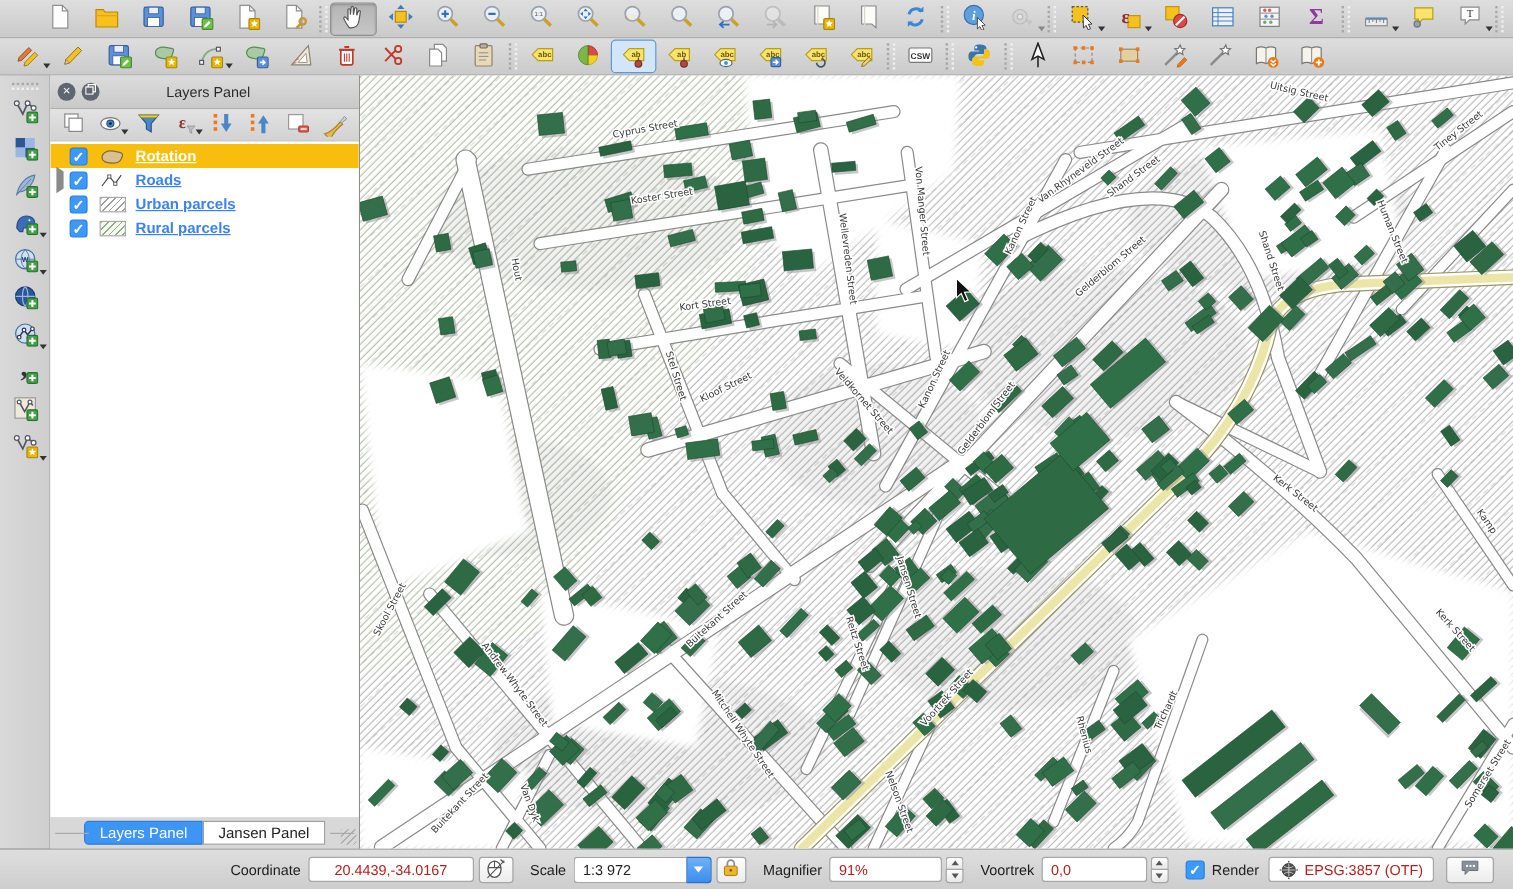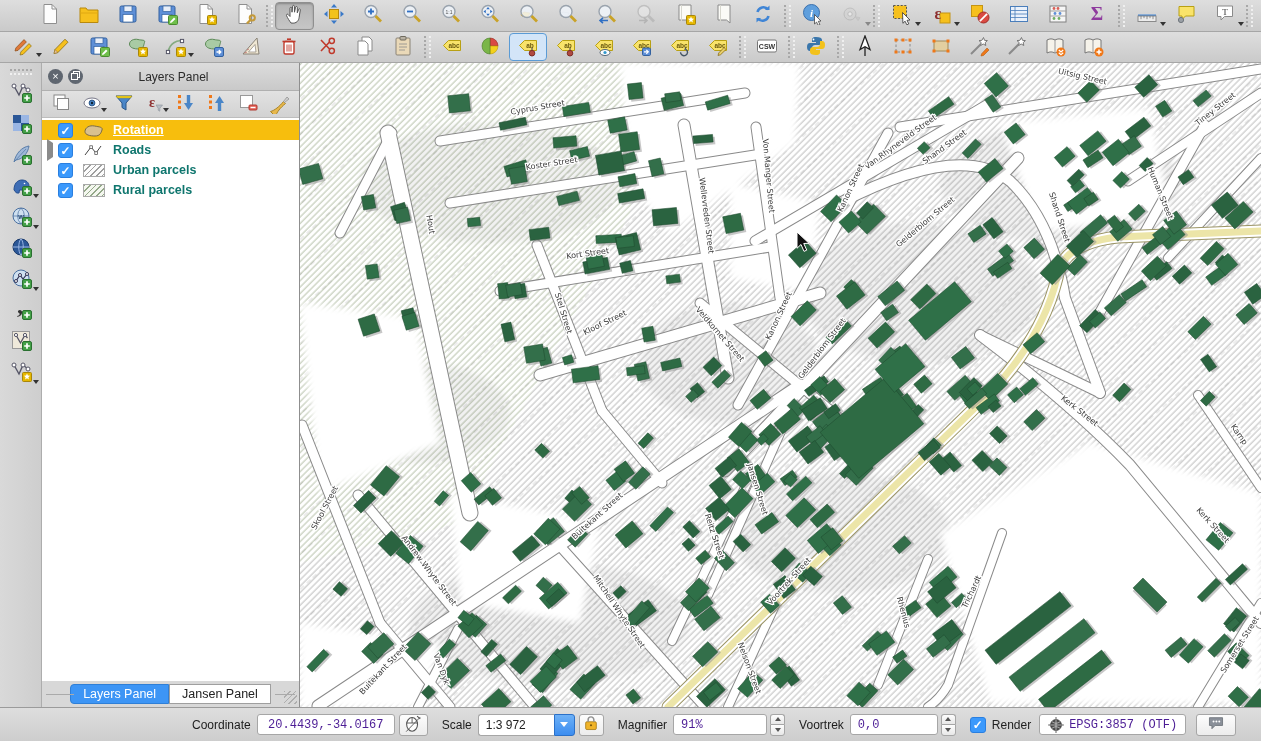--- a/index.html
+++ b/index.html
@@ -36,42 +36,42 @@
   .lrow { height:20px; display:flex; align-items:center; padding-left:5px; }
   .lrow.sel { background:#f7be0d; }
   .lexp { width:11px; flex:none; }
   .lexp .tri { width:0; height:0; border-top:4px solid transparent; border-bottom:4px solid transparent; border-left:6px solid #8a8a8a; }
   .lchk { width:15px; height:15px; flex:none; border-radius:3px; margin-right:9px; border:1px solid #9f9f9f; background:#fff; }
   .lchk.on { background:#3b99fc; border-color:#2a7fe0; color:#fff; font-size:12px; font-weight:bold; text-align:center; line-height:14px; }
   .lswatch { width:24px; height:15px; flex:none; margin-right:7px; display:flex; align-items:center; justify-content:center; }
   .sw-hg { width:22px; height:13px; border:1px solid #a9a9a9; background:repeating-linear-gradient(135deg,#9e9e9e 0 1px,#fcfcfc 1px 4px); }
   .sw-hr { width:22px; height:13px; border:1px solid #a9a9a9; background:repeating-linear-gradient(135deg,#93a888 0 1px,#f4f7ef 1px 4px); }
   .sw-bg { width:22px; height:13px; border:1px solid #8f8464; background:#b29a5d; }
-  .lname { font-weight:bold; font-size:12.5px; color:#0f766e; }
+  .lname { font-weight:bold; font-size:12.5px; color:#3b82f6;text-decoration:underline; }
   .lrow.sel .lname { color:#fff; text-decoration:underline; }
   .tabs { height:26px; flex:none; background:#d8d8d8; display:flex; align-items:center; justify-content:center; position:relative; }
   .tabs:before, .tabs:after { content:""; position:absolute; top:13px; height:1px; background:#aaa; }
   .tabs:before { left:4px; width:28px; } .tabs:after { right:4px; width:20px; }
   .tab { height:20px; line-height:19px; padding:0 12px; background:#fff; border:1px solid #9f9f9f; color:#222; font-size:12.5px; }
   .tab:first-child { border-radius:4px 0 0 4px; }
   .tab:last-child { border-radius:0 4px 4px 0; border-left:none; }
   .tab.active { background:#3d95f5; border-color:#2f7fd6; color:#fff; }
   .grip { position:absolute; right:2px; bottom:3px; width:13px; height:13px; background:repeating-linear-gradient(135deg,#aeaeae 0 1px,transparent 1px 4px); }
 
   
   #map { flex:1; position:relative; background:#fff; min-width:0; }
   #map svg { position:absolute; left:0; top:0; }
 
   
   #status { height:34px; flex:none; background:linear-gradient(#dedede,#cdcdcd); border-top:1px solid #9b9b9b; display:flex; align-items:center; padding:12px 8px; }
   .slabel { margin:0 6px 0 14px; color:#1c1c1c; }
-  .sfield { height:21px; background:#fff; border:1px solid #a6a6a6; border-radius:3px; display:flex; align-items:center; padding:0 7px; color:#4c1d95;font-family:Liberation Mono, monospace; }
+  .sfield { height:21px; background:#fff; border:1px solid #a6a6a6; border-radius:3px; display:flex; align-items:center; padding:0 7px; color:#b91c1c; }
   .sbtn { height:22px; background:linear-gradient(#fdfdfd,#ececec); border:1px solid #a6a6a6; border-radius:3px; display:flex; align-items:center; justify-content:center; }
   .combo { display:flex; height:22px; }
-  .combo .cfield { width:76px; height:22px; background:#fff; border:1px solid #a6a6a6; border-right:none; border-radius:3px 0 0 3px; display:flex; align-items:center; padding:0 7px; }
+  .combo .cfield { width:94px; height:22px; background:#fff; border:1px solid #a6a6a6; border-right:none; border-radius:3px 0 0 3px; display:flex; align-items:center; padding:0 7px; }
   .combo .carrow { width:21px; height:22px; background:linear-gradient(#6db1f7,#3c8df0); border:1px solid #2a70c8; border-radius:0 3px 3px 0; display:flex; align-items:center; justify-content:center; }
   .carrow .tri { width:0; height:0; border-left:4px solid transparent; border-right:4px solid transparent; border-top:5px solid #fff; }
   .stepper { width:15px; height:22px; margin-left:3px; display:flex; flex-direction:column; }
   .stepper div { flex:1; background:linear-gradient(#fdfdfd,#e8e8e8); border:1px solid #a6a6a6; display:flex; align-items:center; justify-content:center; }
   .stepper div:first-child { border-radius:3px 3px 0 0; border-bottom:none; }
   .stepper div:last-child { border-radius:0 0 3px 3px; }
   .stepper .ct { width:0; height:0; border-left:3px solid transparent; border-right:3px solid transparent; }
   .stepper .up .ct { border-bottom:4px solid #555; }
   .stepper .dn .ct { border-top:4px solid #555; }
   .rchk { width:16px; height:16px; border-radius:3px; background:#3b99fc; border:1px solid #2a7fe0; color:#fff; text-align:center; line-height:15px; font-weight:bold; font-size:12px; margin-right:6px; }

